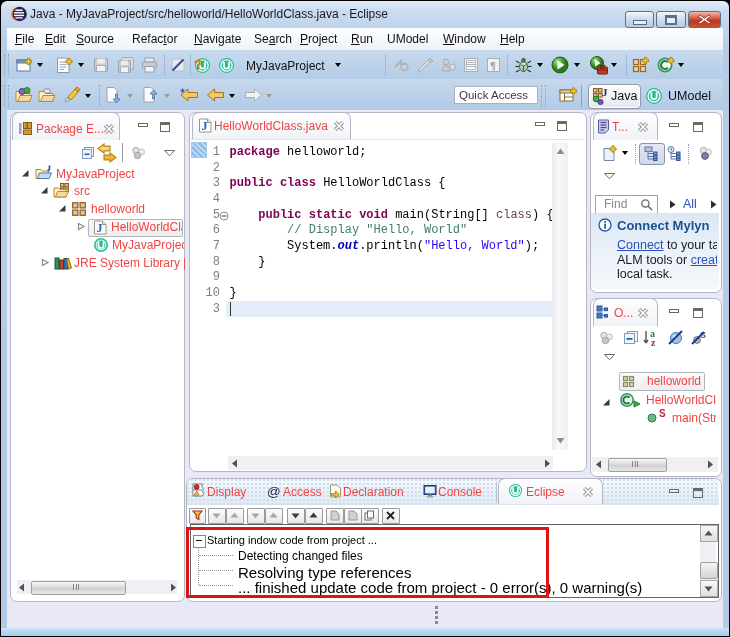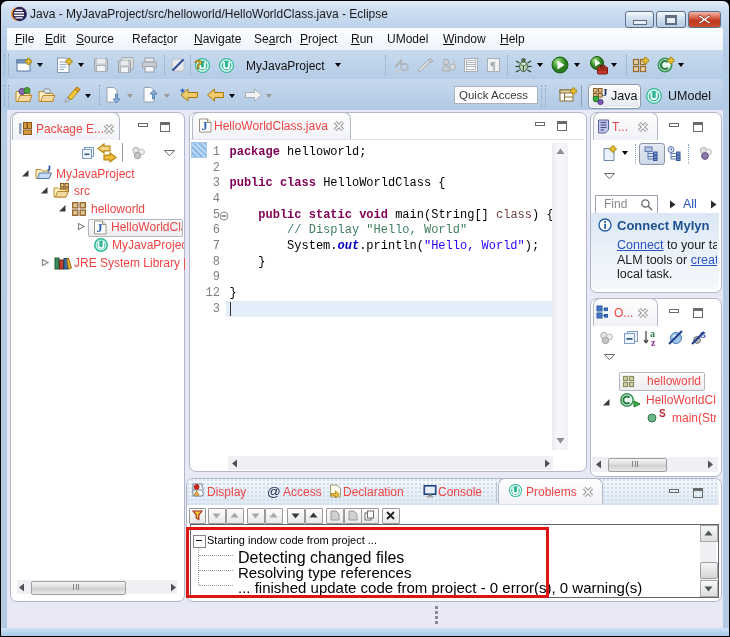--- a/index.html
+++ b/index.html
@@ -411,21 +411,21 @@
 <div id="lnums" class="mono" style="position:absolute;left:202px;top:0;font-size:12px;color:#7f7f7f">
 <div class="a" style="top:145px;width:18px;text-align:right">1</div>
 <div class="a" style="top:160.7px;width:18px;text-align:right">2</div>
 <div class="a" style="top:176.3px;width:18px;text-align:right">3</div>
 <div class="a" style="top:192px;width:18px;text-align:right">4</div>
 <div class="a" style="top:207.6px;width:18px;text-align:right">5</div>
 <div class="a" style="top:223.3px;width:18px;text-align:right">6</div>
 <div class="a" style="top:238.9px;width:18px;text-align:right">7</div>
 <div class="a" style="top:254.6px;width:18px;text-align:right">8</div>
 <div class="a" style="top:270.2px;width:18px;text-align:right">9</div>
-<div class="a" style="top:285.9px;width:18px;text-align:right">12</div>
+<div class="a" style="top:285.9px;width:18px;text-align:right">10</div>
 <div class="a" style="top:301.5px;width:18px;text-align:right">3</div>
 </div>
 <svg class="a" style="left:219px;top:211px" width="10" height="10" viewBox="0 0 10 10">
     <circle cx="5" cy="5" r="4" fill="#fff" stroke="#8c8c94"></circle>
     <rect x="2.6" y="4.4" width="4.8" height="1.2" fill="#5a5a64"></rect>
   </svg>
 
 <div id="code" class="mono" style="position:absolute;left:229.5px;top:0;font-size:12px;color:#000">
 <style>.kw{color:#7f0055;font-weight:bold}.st{color:#2a00ff}.cm{color:#3f7f5f}.fl{color:#0000c0;font-style:italic;font-weight:bold}.pv{color:#6a3e3e}#code>div{position:absolute;white-space:pre}</style>
 <div style="top:145px"><span class="kw">package</span> helloworld;</div>
@@ -645,21 +645,21 @@
 </svg>
 <div class="tx" style="left:438px;top:485px">Console</div>
 <div class="a" style="left:496px;top:482px;width:1px;height:20px;background:#b8c2d2"></div>
 <div class="tab" style="left:498px;top:478px;width:103px;height:25px"></div>
 <svg class="a" style="left:508px;top:483px" width="15" height="15" viewBox="0 0 16 16">
  <circle cx="8" cy="8" r="7" fill="#2eb898"></circle>
     <circle cx="8" cy="8" r="6" fill="#eafff8"></circle>
     <circle cx="8" cy="8" r="4.6" fill="#2eb898"></circle>
  <path d="M5.5 4.5 L5.5 9 Q5.5 11 8 11 Q10.5 11 10.5 9 L10.5 4.5" stroke="#fff" stroke-width="1.7" fill="none"></path>
 </svg>
-<div class="tx" style="left:526px;top:485px">Problems</div>
+<div class="tx" style="left:526px;top:485px">Eclipse</div>
 <svg class="a" style="left:582px;top:486px" width="12" height="12" viewBox="0 0 12 12">
     <path d="M2.2 2.2 L9.8 9.8 M9.8 2.2 L2.2 9.8" stroke="#8a8a8a" stroke-width="3.4" stroke-linecap="butt"></path>
     <path d="M2.4 2.4 L9.6 9.6 M9.6 2.4 L2.4 9.6" stroke="#fbfbfb" stroke-width="1.6"></path>
   </svg>
 <div class="minb" style="left:669px;top:489px"></div>
 <div class="maxb" style="left:693px;top:488px"></div>
 
 <div class="tbtn" style="left:189px;top:508px;width:15px"></div>
 <svg class="a" style="left:192px;top:510px" width="11" height="11" viewBox="0 0 11 11">
     <path d="M1 1 L10 1 L6.8 5 L6.8 9.5 L4.2 8 L4.2 5 Z" fill="#f0c830" stroke="#b03020" stroke-width="1.2"></path>
@@ -708,21 +708,21 @@
     <path d="M0.5 0.5 L8.5 0.5 L4.5 5.5 Z" fill="#4d5257"></path>
   </svg>
 
 <div class="a" style="left:193px;top:535px;width:11px;height:11px;background:#fff;border:1px solid #848484"></div>
 <div class="a" style="left:195.5px;top:540px;width:6px;height:1px;background:#111"></div>
 <div class="a" style="left:198px;top:547px;width:1px;height:38px;border-left:1px dotted #999"></div>
 <div class="a" style="left:199px;top:555px;width:34px;height:1px;border-top:1px dotted #999"></div>
 <div class="a" style="left:199px;top:570px;width:34px;height:1px;border-top:1px dotted #999"></div>
 <div class="a" style="left:199px;top:585px;width:34px;height:1px;border-top:1px dotted #999"></div>
 <div class="a" style="left:207px;top:534px;font-size:11px;color:#000">Starting indow code from project ...</div>
-<div class="a" style="left:238px;top:549px;font-size:16px;color:#000">Detecting changed files</div>
+<div class="a" style="left:238px;top:549px;font-size:12px;color:#000">Detecting changed files</div>
 <div class="a" style="left:238px;top:564px;font-size:15px;color:#000">Resolving type references</div>
 <div class="a" style="left:238px;top:579px;font-size:15px;color:#000">... finished update code from project - 0 error(s), 0 warning(s)</div>
 
 <div class="a" style="left:186px;top:527px;width:357px;height:65px;border:3px solid #dc1412;z-index:50"></div>
 <div class="a" style="left:1px;top:628px;width:728px;height:7px;background:linear-gradient(180deg,#d2e4f6,#b6d3ee 60%,#aaccea)"></div>
 
 <div class="a" style="left:435px;top:606px;width:3px;height:3px;background:#8a8a96"></div>
 <div class="a" style="left:435px;top:611px;width:3px;height:3px;background:#8a8a96"></div>
 <div class="a" style="left:435px;top:616px;width:3px;height:3px;background:#8a8a96"></div>
 <div class="a" style="left:435px;top:621px;width:3px;height:3px;background:#8a8a96"></div>

